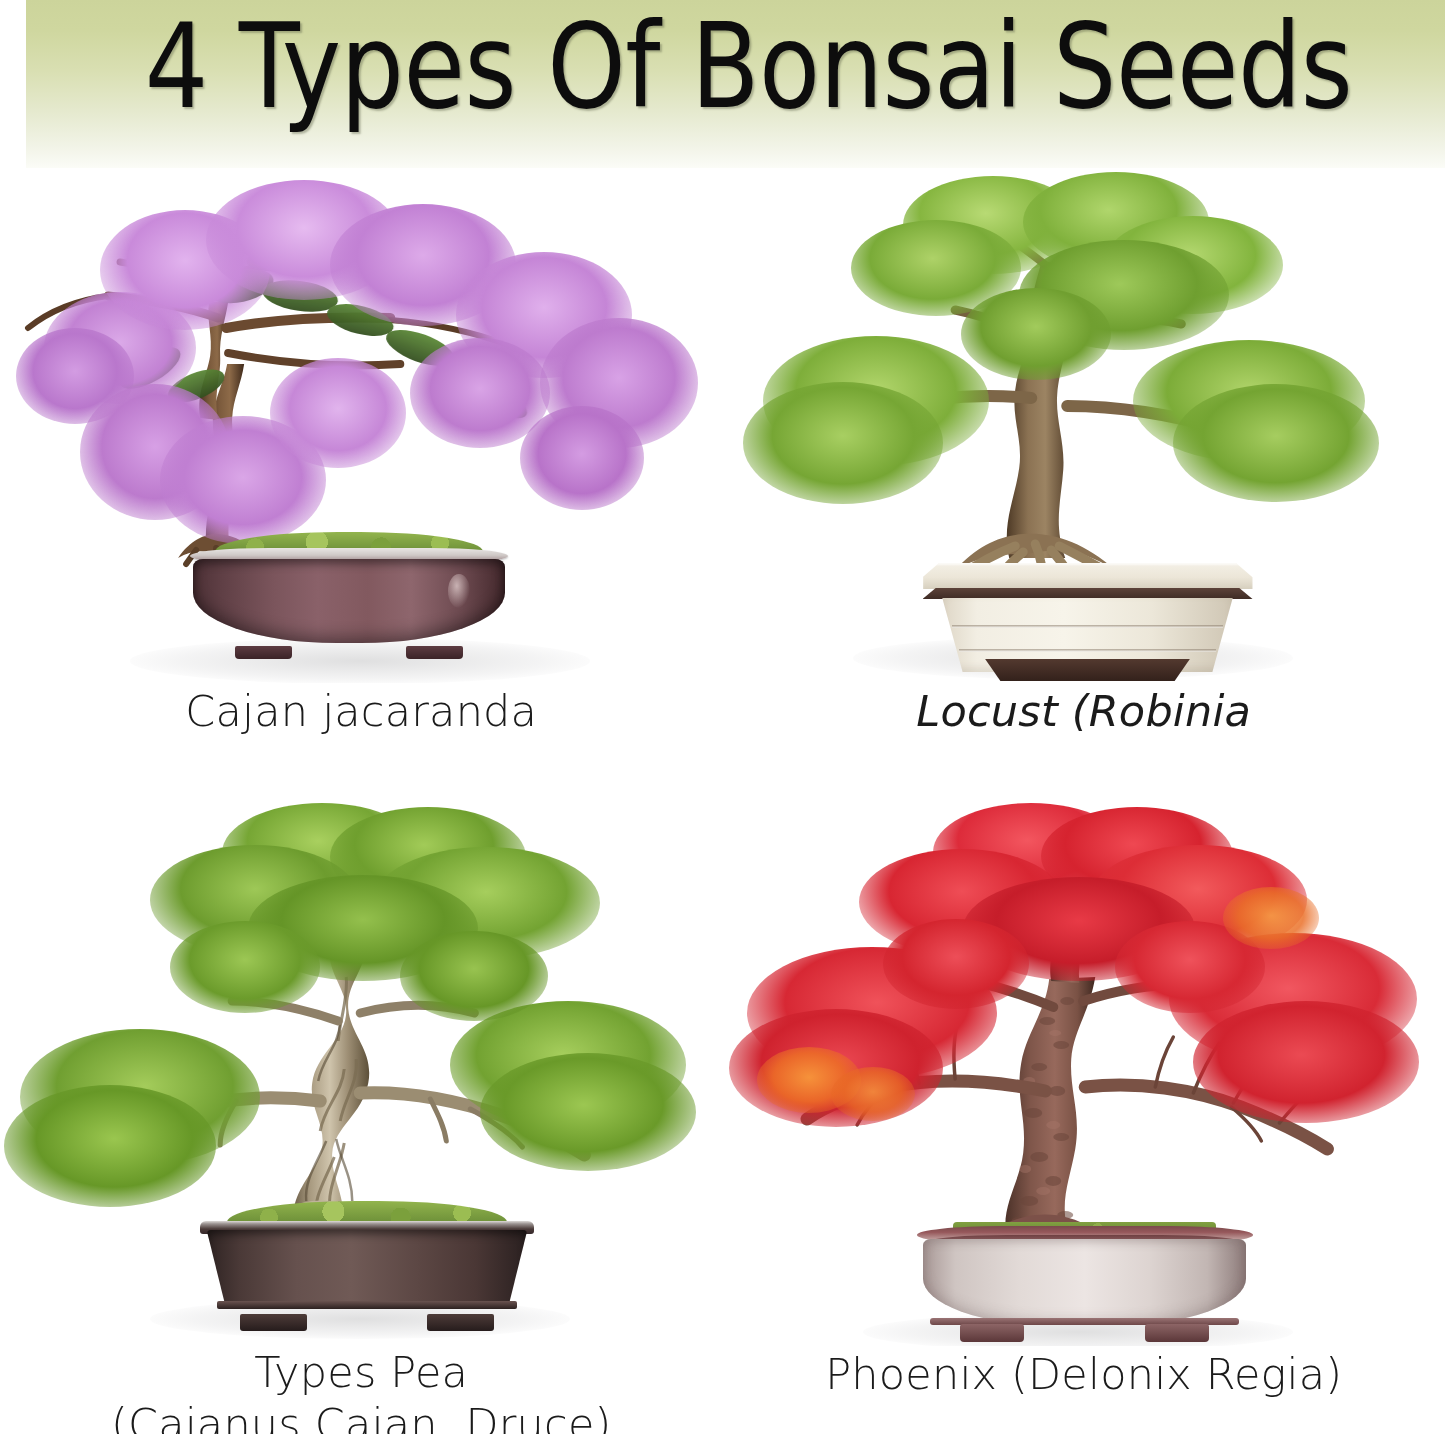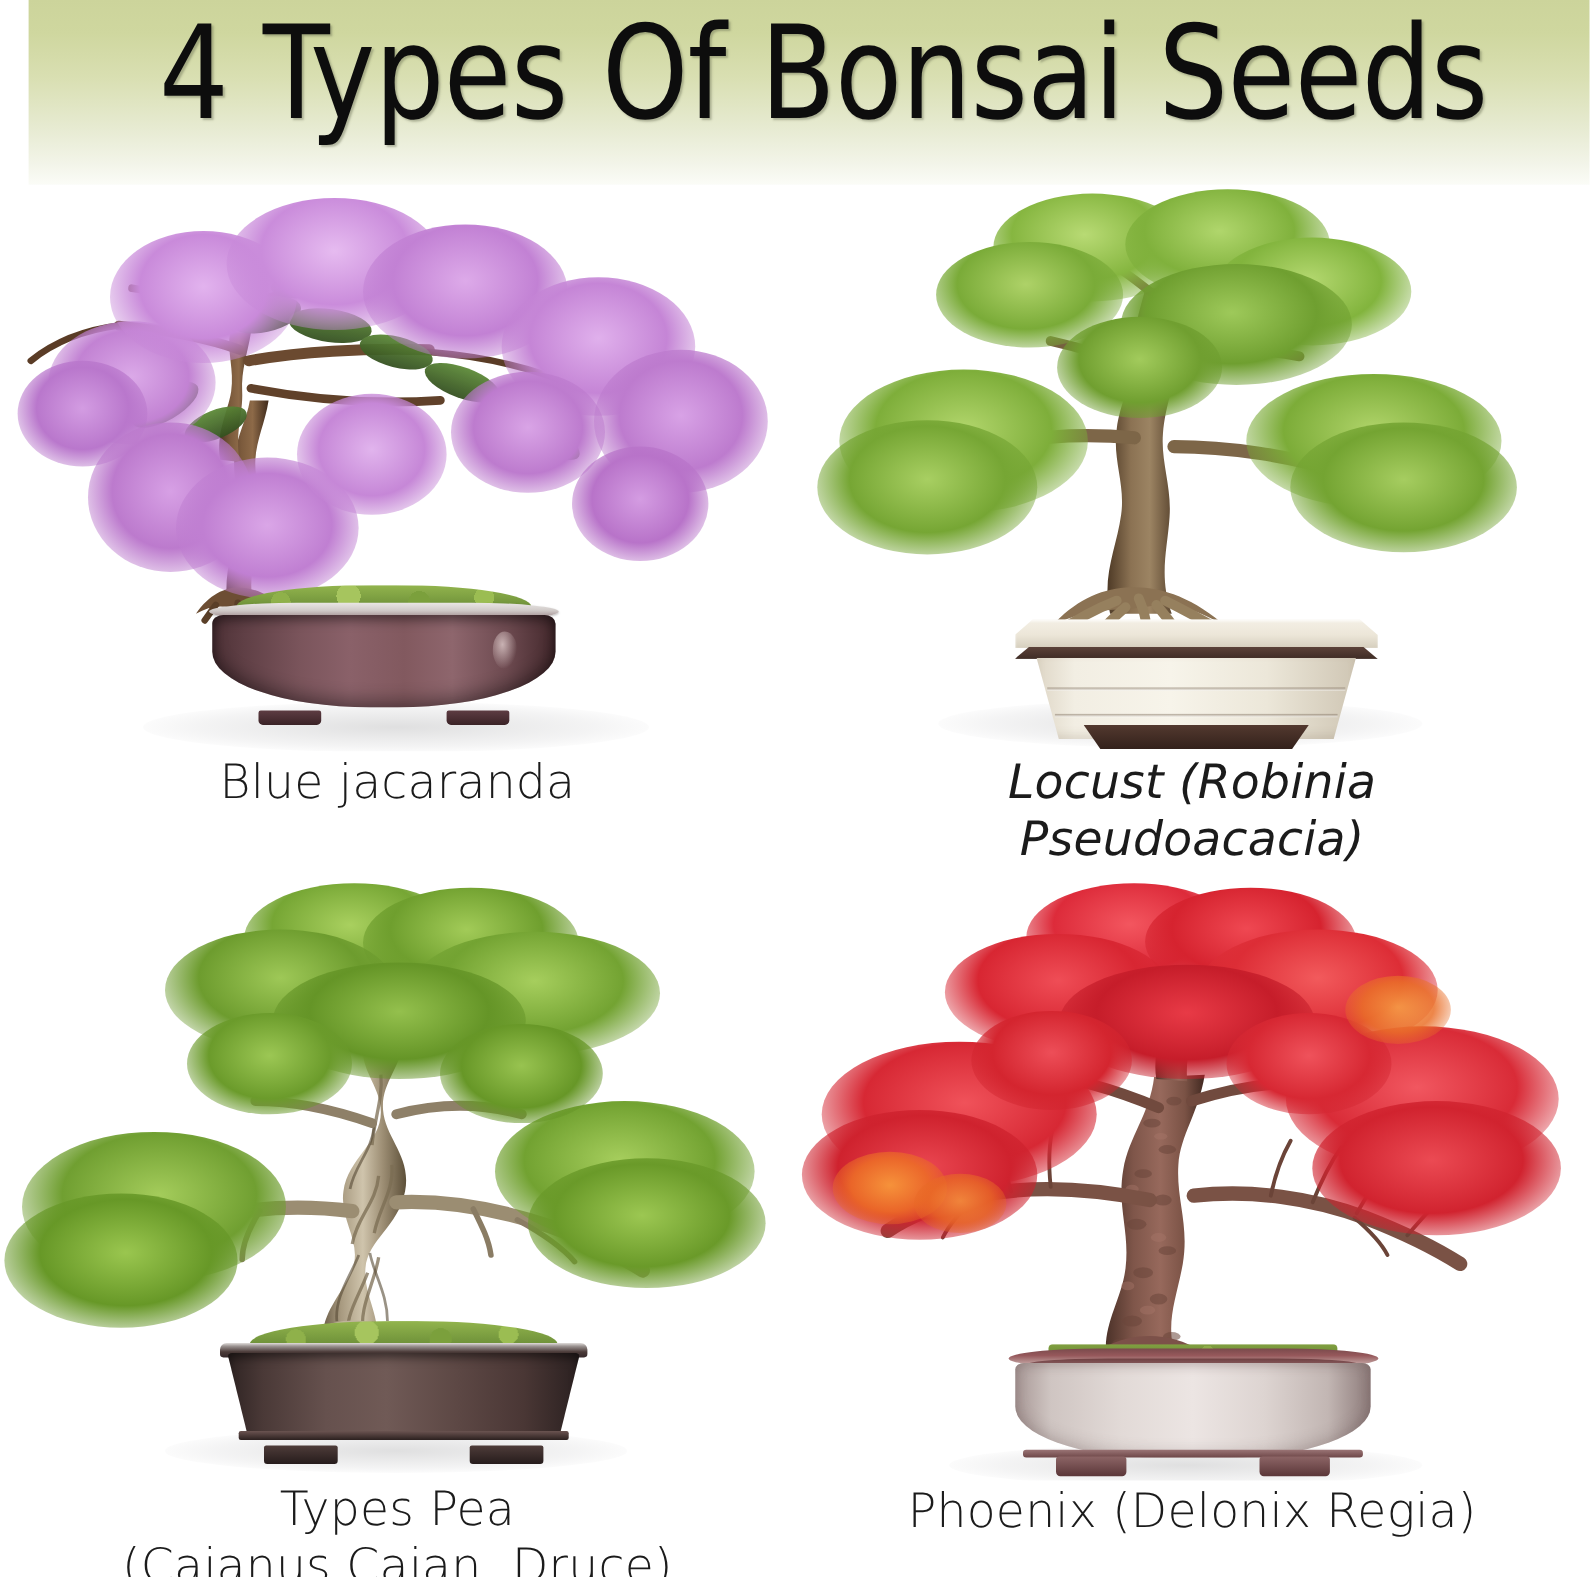--- a/index.html
+++ b/index.html
@@ -306,21 +306,21 @@
           <div class="moss" style="left:8%;top:-16px;width:84%;height:28px;"></div>
           <div class="pot1-rim"></div>
           <div class="pot1-body"></div>
           <div class="pot1-gloss"></div>
           <div class="pot1-foot" style="left:14%;width:18%;"></div>
           <div class="pot1-foot" style="right:14%;width:18%;"></div>
         </div>
       </div>
     </div>
     <div class="caption">
-      <div>Blue jacaranda</div>
+      <div>Cajan jacaranda</div>
     </div>
   </div>
 
   <div class="cell r1c2">
     <div class="photo">
       <div class="scene">
         <div class="ground" style="left:130px;top:468px;width:440px;height:44px;"></div>
 
         <svg viewBox="0 0 722 515" preserveAspectRatio="none">
           <defs>
@@ -379,21 +379,20 @@
           <div class="pot2-lipband"></div>
           <div class="pot2-body"></div>
           <div class="pot2-ridge" style="left:9%;top:62px;width:82%;"></div>
           <div class="pot2-ridge" style="left:11%;top:86px;width:78%;"></div>
           <div class="pot2-base"></div>
         </div>
       </div>
     </div>
     <div class="caption">
       <div>Locust (Robinia</div>
-      <div>Pseudoacacia)</div>
     </div>
   </div>
 
   <div class="cell row2 r2c1">
     <div class="photo">
       <div class="scene">
         <div class="ground" style="left:150px;top:498px;width:420px;height:40px;"></div>
 
         <svg viewBox="0 0 722 545" preserveAspectRatio="none">
           <defs>

